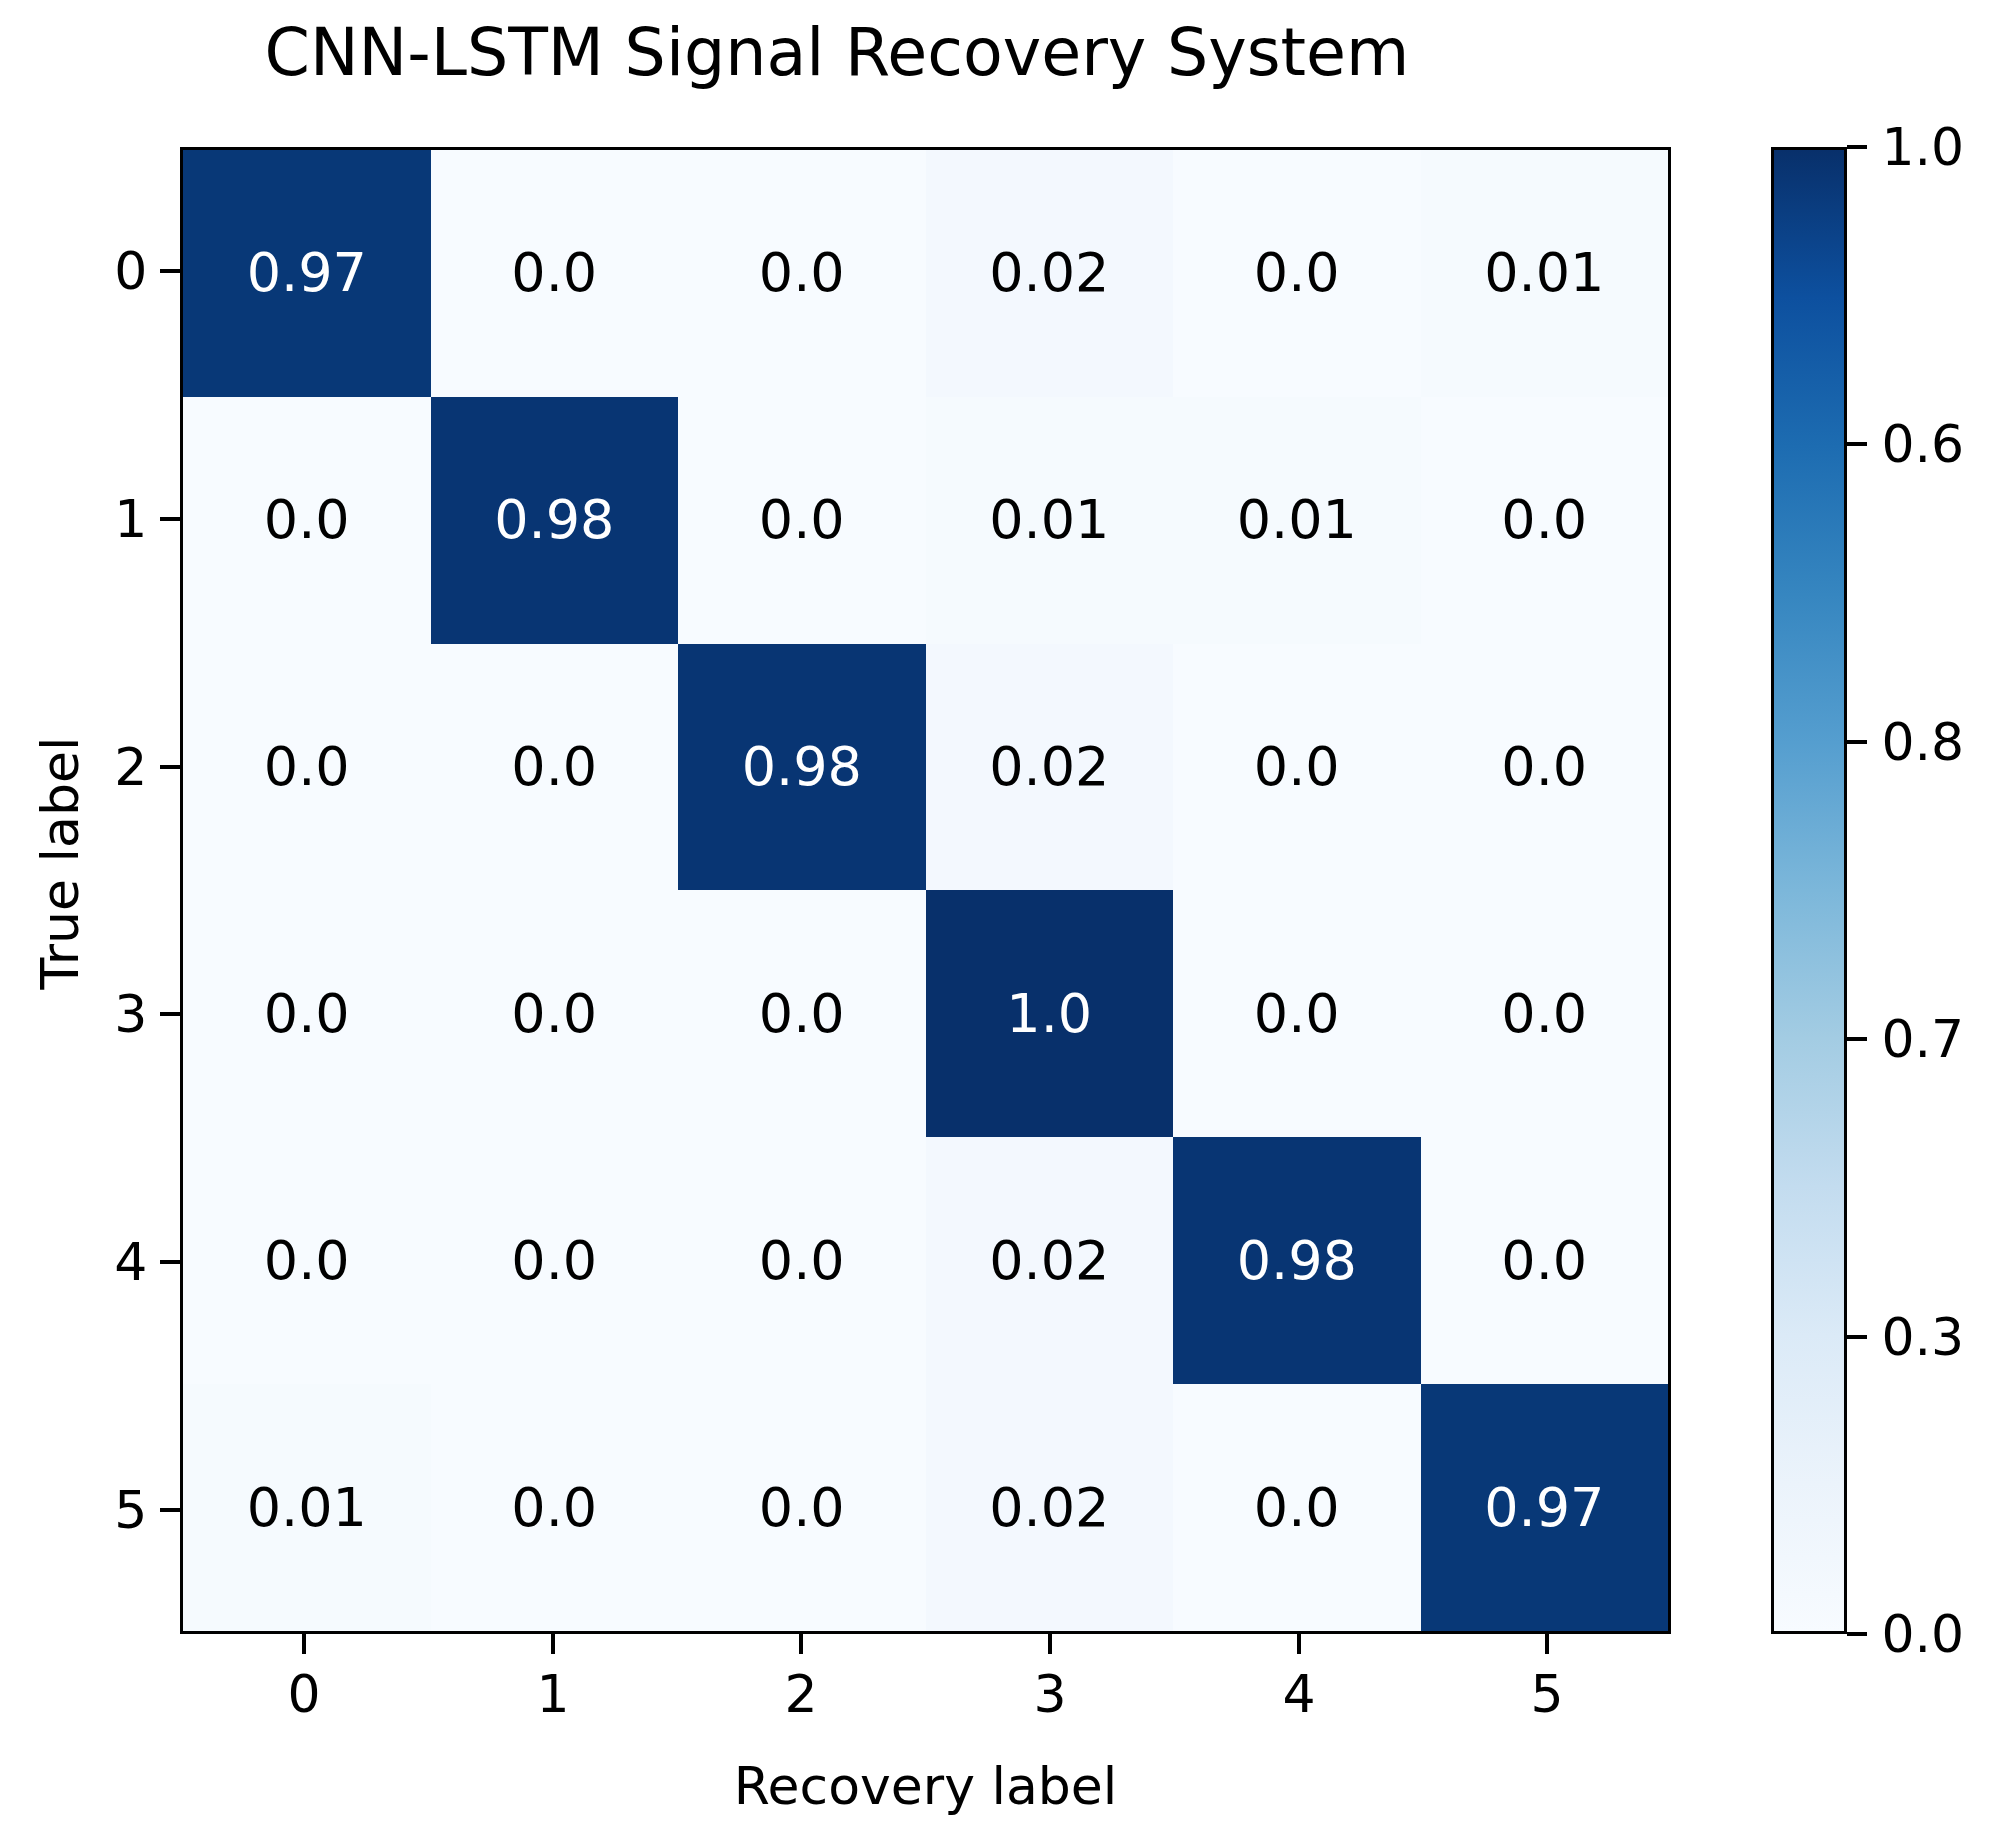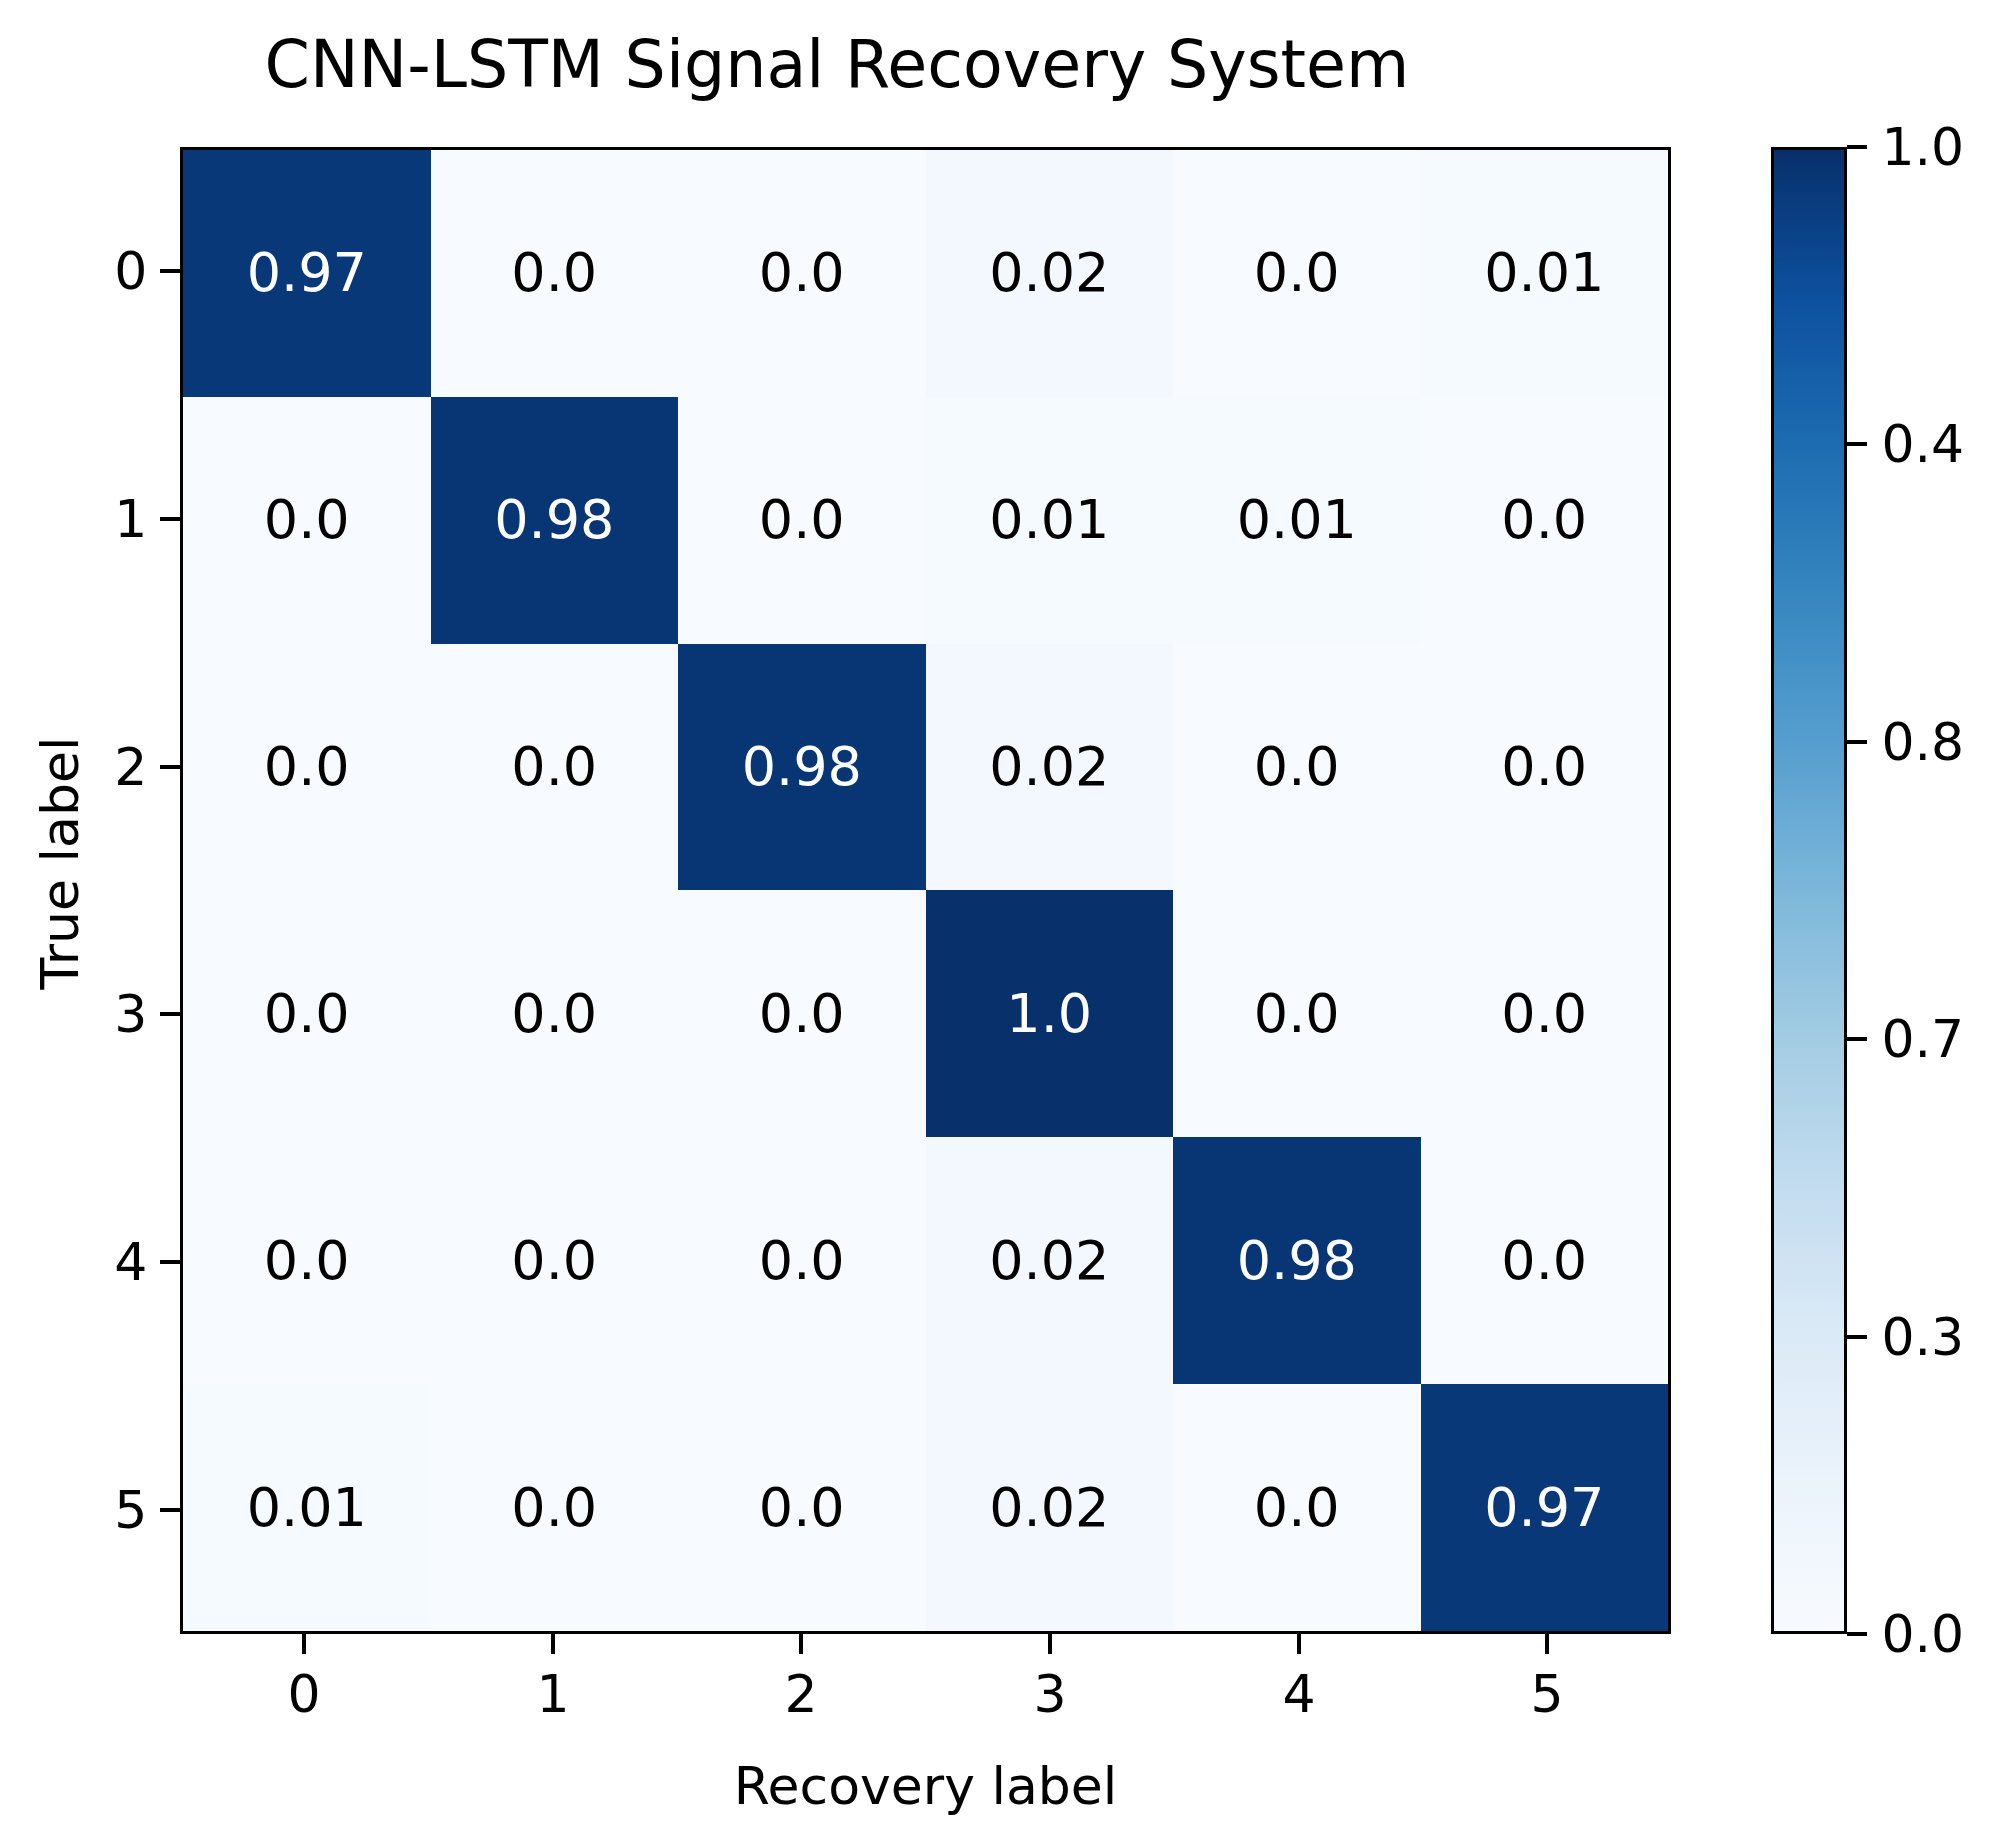--- a/index.html
+++ b/index.html
@@ -14,21 +14,20 @@
   
   #chart-title{
     position:absolute;
     left:0; top:20px; width:1674px;
     text-align:center;
     font-size:65px;
     font-weight:400;
     letter-spacing:0px;
     line-height:1.0;
     white-space:nowrap;
-    margin-top:12px;
   }
 
   
   #plot-area{
     position:absolute;
     left:180px; top:147px;
     width:1491px; height:1487px;
     box-sizing:border-box;
     border:3.6px solid #000000;
     background:#f7fbff;
@@ -340,21 +339,21 @@
 <div id="ylabel">True label</div>
 
 <div id="colorbar"></div>
 <div id="cbar-ticks">
     <div class="cbtick" style="top: 0px;">
       <span class="mark"></span>
       <span class="lbl">1.0</span>
     </div>
     <div class="cbtick" style="top: 297px;">
       <span class="mark"></span>
-      <span class="lbl">0.4</span>
+      <span class="lbl">0.6</span>
     </div>
     <div class="cbtick" style="top: 595px;">
       <span class="mark"></span>
       <span class="lbl">0.8</span>
     </div>
     <div class="cbtick" style="top: 892px;">
       <span class="mark"></span>
       <span class="lbl">0.7</span>
     </div>
     <div class="cbtick" style="top: 1190px;">

